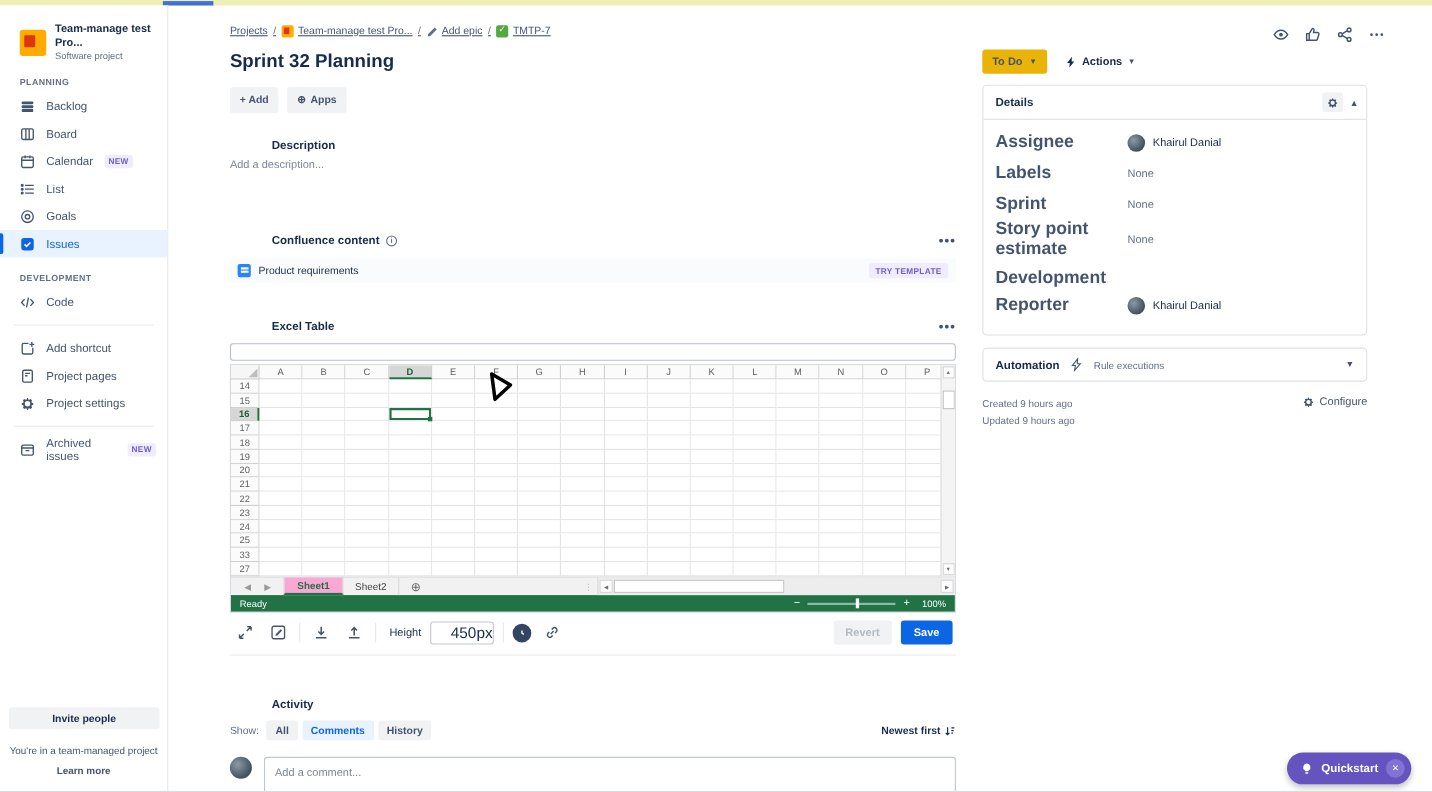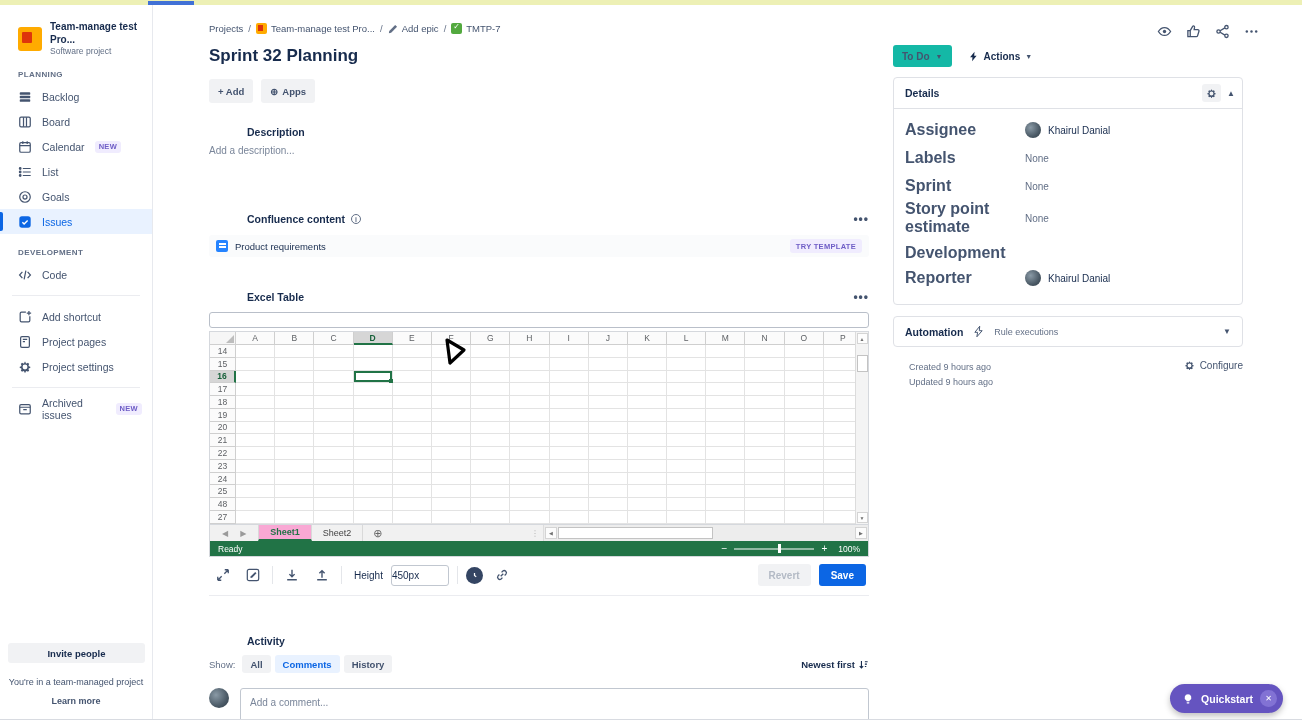--- a/index.html
+++ b/index.html
@@ -30,21 +30,21 @@
   .new-badge { font-size:7.5px; font-weight:bold; color:#6E5DC6; background:#F0ECFE; padding:1.5px 4px; border-radius:3px; letter-spacing:.3px; }
   .nav-div { height:1px; background:#EBECF0; margin:8px 12px; }
   .sidebar-bottom { position:absolute; left:0; bottom:14px; width:100%; text-align:center; }
   .invite-btn { display:block; margin:0 8px 14px; background:#F1F2F4; border:none; border-radius:3px;
     height:20px; width:137px; font-size:9.5px; font-weight:bold; color:#172B4D; cursor:pointer; font-family:inherit; }
   .side-foot1 { font-size:9px; color:#44546F; margin-bottom:9px; }
   .side-foot2 { font-size:9px; color:#44546F; font-weight:bold; cursor:pointer; }
 
   
   .main { position:absolute; left:209px; top:5px; width:660px; }
-  .breadcrumb { display:flex; align-items:center; gap:5px; margin-top:18px; font-size:9.5px; color:#44546F; }
+  .breadcrumb { display:flex; align-items:center; gap:5px; margin-top:18px; font-size:9.5px; color:#44546F;text-decoration:underline; }
   .breadcrumb .sep { color:#626F86; }
   .crumb { display:flex; align-items:center; gap:4px; cursor:pointer; }
   .mini-avatar { width:11px; height:11px; border-radius:2px; background:#FFAB00; position:relative; }
   .mini-avatar::after { content:""; position:absolute; left:2px; top:2px; width:5px; height:6px; background:#DE350B; }
   .task-ic { width:11px; height:11px; border-radius:2px; background:#4BADE8; position:relative; background:#53A93F; }
   .task-ic::after { content:"✓"; position:absolute; left:2px; top:-1px; font-size:8px; color:#fff; }
   .page-title { margin-top:12px; font-size:17px; font-weight:bold; color:#172B4D; }
   .hdr-btns { display:flex; gap:8px; margin-top:13px; }
   .gbtn { display:flex; align-items:center; gap:4px; background:#F1F2F4; border:none; border-radius:3px;
     padding:12px 9px; height:20px; font-size:9.5px; font-weight:bold; color:#42526E; cursor:pointer; font-family:inherit; }
@@ -104,22 +104,22 @@
   .zoom-track { position:relative; width:80px; height:2px; background:rgba(255,255,255,.5); cursor:pointer; }
   .zoom-thumb { position:absolute; left:55%; top:-3.5px; width:3px; height:9px; background:#fff; }
   .zoom-sign { font-size:10px; cursor:pointer; }
   .zoom-pct { font-size:8.5px; margin-left:4px; }
 
   .excel-toolbar { display:flex; align-items:center; gap:8px; padding:7px 3px 9px; border-bottom:1px solid #EBECF0; }
   .tool-btn { width:22px; height:20px; border:none; background:none; display:flex; align-items:center; justify-content:center; cursor:pointer; color:#44546F; }
   .tool-btn svg { width:14px; height:14px; }
   .vdiv { width:1px; height:18px; background:#E4E6EA; }
   .height-label { font-size:10px; color:#172B4D; margin-left:4px; }
-  .height-input { width:58px; height:21px; border:1px solid #C1C7D0; border-radius:3px; text-align:left;
-    font-size:10px; color:#172B4D; font-family:inherit; }
+  .height-input { width:58px; height:21px; border:1px solid #C1C7D0; border-radius:3px; text-align:right;
+    font-size:14px; color:#172B4D; font-family:inherit; }
   .clock-btn { width:17px; height:17px; border-radius:50%; background:#344563; border:none; display:flex; align-items:center; justify-content:center; cursor:pointer; }
   .spacer { flex:1; }
   .revert-btn { background:#F1F2F4; color:#B3BAC5; border:none; border-radius:3px; padding:0 11px; height:22px;
     font-size:10px; font-weight:bold; font-family:inherit; }
   .save-btn { background:#0C66E4; color:#fff; border:none; border-radius:3px; padding:0 12px; height:22px;
     font-size:10px; font-weight:bold; cursor:pointer; font-family:inherit; }
 
   
   .activity-head { margin-top:39px; }
   .show-row { display:flex; align-items:center; gap:7px; margin-top:8px; font-size:9.5px; color:#626F86; }
@@ -138,21 +138,21 @@
   .quick-pill { display:flex; align-items:center; gap:4px; background:#F1F2F4; border:none; border-radius:10px;
     padding:0 9px; height:17px; font-size:9px; font-weight:bold; color:#172B4D; cursor:pointer; font-family:inherit; white-space:nowrap; }
   .quick-pill .emo { font-size:8.5px; }
 
   
   .rpanel { position:absolute; left:893px; top:5px; width:350px; }
   .top-icons { position:absolute; left:261px; top:16px; display:flex; gap:9px; }
   .icon-btn { width:20px; height:20px; border:none; background:none; display:flex; align-items:center; justify-content:center; cursor:pointer; color:#44546F; }
   .icon-btn svg { width:15px; height:15px; }
   .status-row { margin-top:40px; display:flex; align-items:center; gap:16px; }
-  .status-btn { display:flex; align-items:center; gap:6px; background:#14b8a6; border:none; border-radius:3px;
+  .status-btn { display:flex; align-items:center; gap:6px; background:#eab308; border:none; border-radius:3px;
     padding:0 9px; height:22px; font-size:10px; font-weight:bold; color:#44546F; cursor:pointer; font-family:inherit; }
   .actions-btn { display:flex; align-items:center; gap:5px; background:none; border:none;
     font-size:10px; font-weight:bold; color:#172B4D; cursor:pointer; font-family:inherit; }
   .chev { font-size:7px; color:#44546F; }
   .details-card { margin-top:10px; border:1px solid #DFE1E6; border-radius:4px; background:#fff; }
   .details-hdr { display:flex; align-items:center; padding:6px 7px 6px 11px; border-bottom:1px solid #DFE1E6; }
   .details-title { font-size:10.5px; font-weight:bold; color:#172B4D; }
   .dh-right { margin-left:auto; display:flex; align-items:center; gap:6px; }
   .gear-btn { width:19px; height:18px; border:none; background:#F1F2F4; border-radius:3px; display:flex;
     align-items:center; justify-content:center; cursor:pointer; color:#44546F; }
@@ -161,21 +161,21 @@
   .drow { display:flex; align-items:center; min-height:28px; }
   .drow .dlabel { width:120px; flex:none; font-size:16px; font-weight:bold; color:#44546F; }
   .drow .dvalue { font-size:10px; color:#172B4D; display:flex; align-items:center; gap:7px; }
   .drow .dvalue.none { color:#626F86; }
   .drow.dev-row { margin-top:6px; min-height:22px; }
   .automation-card { margin-top:11px; border:1px solid #DFE1E6; border-radius:4px; background:#fff;
     display:flex; align-items:center; padding:8px 11px; gap:9px; cursor:pointer; }
   .auto-title { font-size:10.5px; font-weight:bold; color:#172B4D; }
   .auto-sub { font-size:9px; color:#626F86; }
   .auto-chev { margin-left:auto; color:#44546F; font-size:8px; }
-  .meta-row { margin-top:13px; display:flex;margin-left:16px; }
+  .meta-row { margin-top:13px; display:flex; }
   .meta-lines { font-size:9px; color:#626F86; line-height:15px; }
   .configure-btn { margin-left:auto; display:flex; align-items:center; gap:5px; border:none; background:none;
     font-size:10px; color:#44546F; cursor:pointer; font-family:inherit; align-self:flex-start; }
 
   
   .quickstart { position:absolute; right:19px; bottom:7px; height:29px; background:#6554C0; border-radius:15px;
     display:flex; align-items:center; gap:7px; padding:0 6px 0 12px; box-shadow:0 3px 6px rgba(0,0,0,.25); cursor:pointer; }
   .qs-label { color:#fff; font-size:10.5px; font-weight:bold; }
   .qs-close { width:17px; height:17px; border-radius:50%; background:#8272d4; border:none; color:#fff; font-size:8px;
     display:flex; align-items:center; justify-content:center; cursor:pointer; }
@@ -585,21 +585,21 @@
             <div class="gcell"></div>
             <div class="gcell"></div>
             <div class="gcell"></div>
             <div class="gcell"></div>
             <div class="gcell"></div>
             <div class="gcell"></div>
             <div class="gcell"></div>
             <div class="gcell"></div>
             <div class="gcell"></div>
             <div class="gcell"></div>
-            <div class="ghead">48</div>
+            <div class="ghead">33</div>
             <div class="gcell"></div>
             <div class="gcell"></div>
             <div class="gcell"></div>
             <div class="gcell"></div>
             <div class="gcell"></div>
             <div class="gcell"></div>
             <div class="gcell"></div>
             <div class="gcell"></div>
             <div class="gcell"></div>
             <div class="gcell"></div>

